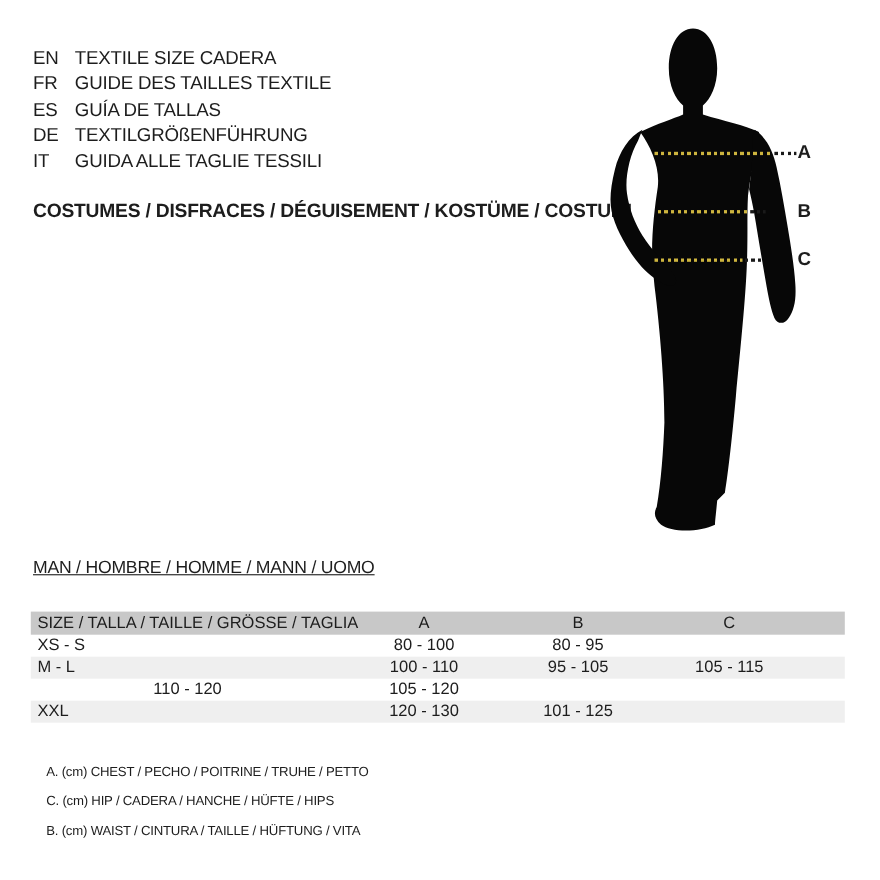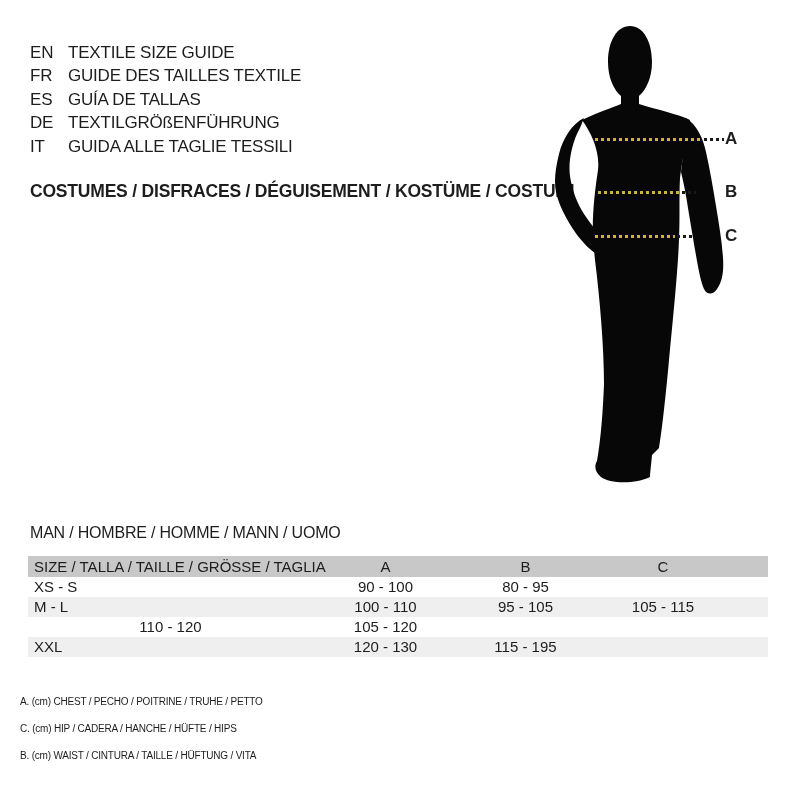--- a/index.html
+++ b/index.html
@@ -45,47 +45,47 @@
   .m-a-black{left:164px;top:120px;width:20px;}
   .m-a-label{left:185px;top:111px;}
   .m-b-yellow{left:58px;top:173px;width:82px;}
   .m-b-black{left:142px;top:173px;width:14px;}
   .m-b-label{left:185px;top:164px;}
   .m-c-yellow{left:55px;top:217px;width:80px;}
   .m-c-black{left:137px;top:217px;width:16px;}
   .m-c-label{left:185px;top:208px;}
 
   
-  .section-title{position:absolute;left:30px;top:524px;font-size:16px;letter-spacing:-0.2px;white-space:nowrap;}
+  .section-title{position:absolute;left:30px;top:508px;font-size:16px;letter-spacing:-0.2px;white-space:nowrap;text-decoration:underline;}
 
   
   .size-table{position:absolute;left:28px;top:556px;width:740px;font-size:15px;}
   .t-row{
     display:grid;
     grid-template-columns:285px 145px 135px 140px 35px;
     height:20px;line-height:20px;align-items:center;
   }
   .t-row.head{height:21px;line-height:21px;background:var(--table-header-bg);}
   .t-row.alt{background:var(--table-alt-row-bg);}
   .t-cell-size{padding-left:6px;white-space:nowrap;}
   .t-cell-num{text-align:center;white-space:nowrap;}
 
   
-  .footnotes{position:absolute;left:20px;top:688px;font-size:10px;line-height:27px;letter-spacing:-0.2px;}
+  .footnotes{position:absolute;left:42px;top:688px;font-size:12px;line-height:27px;letter-spacing:-0.2px;}
   .footnote{white-space:nowrap;}
 </style>
 </head>
 <body>
 
 <div class="canvas">
 
   <div class="lang-block">
     <div class="lang-row">
       <span class="lang-code">EN</span>
-      <span class="lang-label">TEXTILE SIZE GUIDE</span>
+      <span class="lang-label">TEXTILE SIZE CADERA</span>
     </div>
     <div class="lang-row">
       <span class="lang-code">FR</span>
       <span class="lang-label">GUIDE DES TAILLES TEXTILE</span>
     </div>
     <div class="lang-row">
       <span class="lang-code">ES</span>
       <span class="lang-label">GUÍA DE TALLAS</span>
     </div>
     <div class="lang-row">
@@ -170,40 +170,40 @@
   <div class="size-table">
     <div class="t-row head">
       <div class="t-cell-size">SIZE / TALLA / TAILLE / GRÖSSE / TAGLIA</div>
       <div class="t-cell-num">A</div>
       <div class="t-cell-num">B</div>
       <div class="t-cell-num">C</div>
       <div></div>
     </div>
     <div class="t-row">
       <div class="t-cell-size">XS - S</div>
-      <div class="t-cell-num">90 - 100</div>
+      <div class="t-cell-num">80 - 100</div>
       <div class="t-cell-num">80 - 95</div>
       <div></div>
     </div>
     <div class="t-row alt">
       <div class="t-cell-size">M - L</div>
       <div class="t-cell-num">100 - 110</div>
       <div class="t-cell-num">95 - 105</div>
       <div class="t-cell-num">105 - 115</div>
       <div></div>
     </div>
     <div class="t-row">
       <div class="t-cell-num">110 - 120</div>
       <div class="t-cell-num">105 - 120</div>
       <div></div>
     </div>
     <div class="t-row alt">
       <div class="t-cell-size">XXL</div>
       <div class="t-cell-num">120 - 130</div>
-      <div class="t-cell-num">115 - 195</div>
+      <div class="t-cell-num">101 - 125</div>
       <div></div>
     </div>
   </div>
 
   <div class="footnotes">
     <div class="footnote">A. (cm) CHEST / PECHO / POITRINE / TRUHE / PETTO</div>
     <div class="footnote">C. (cm) HIP / CADERA / HANCHE / HÜFTE / HIPS</div>
     <div class="footnote">B. (cm) WAIST / CINTURA / TAILLE / HÜFTUNG / VITA</div>
   </div>
 

